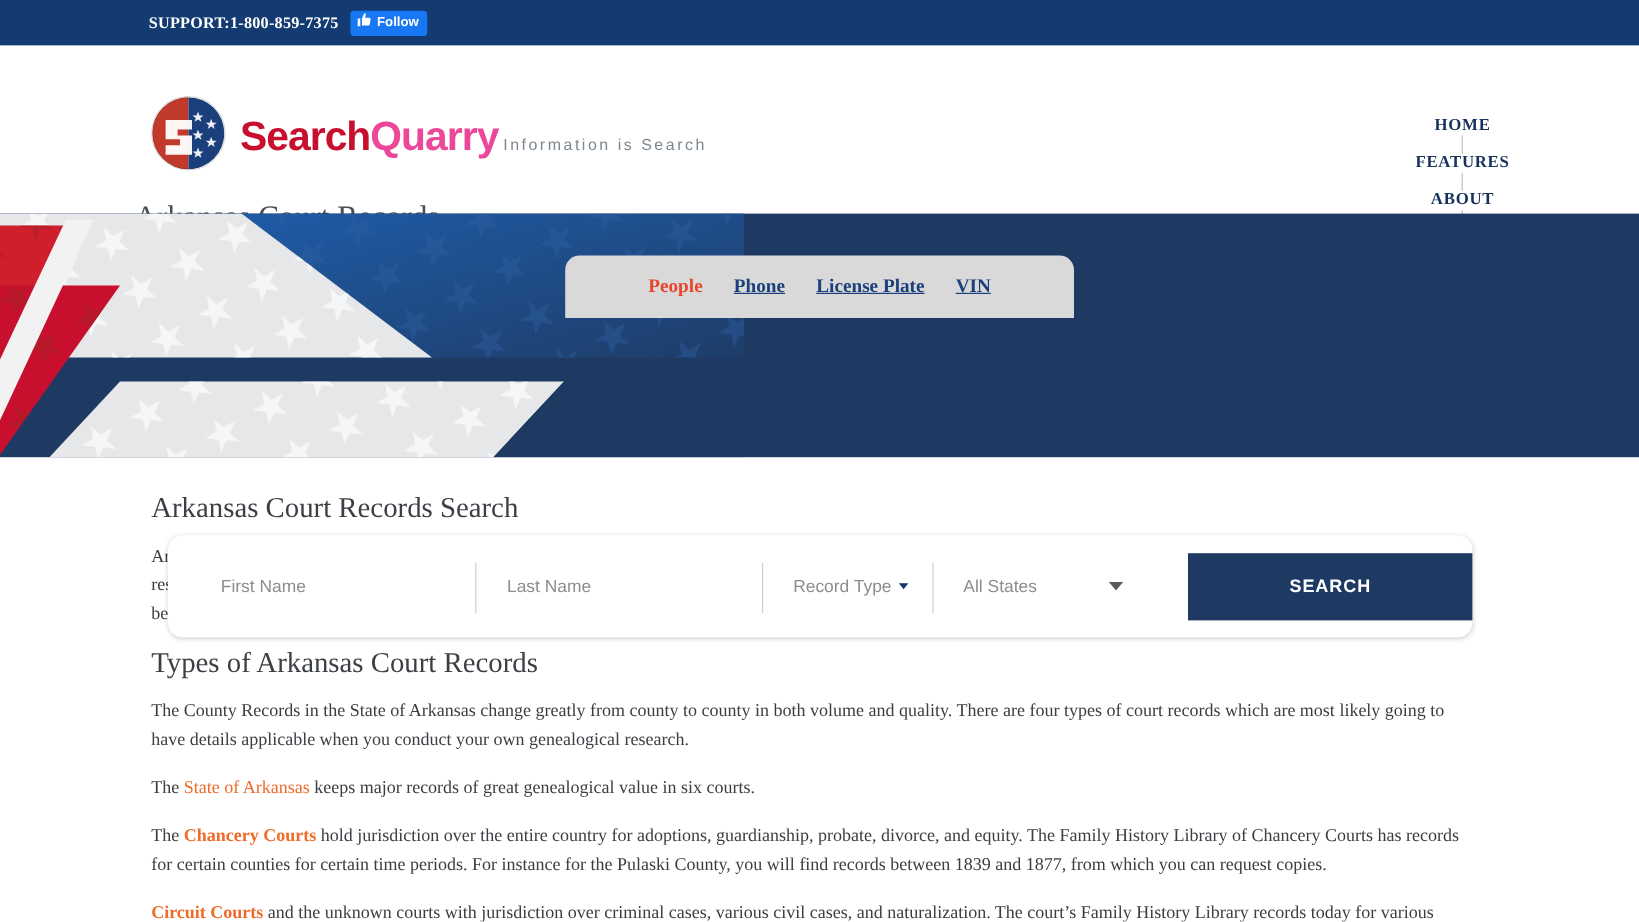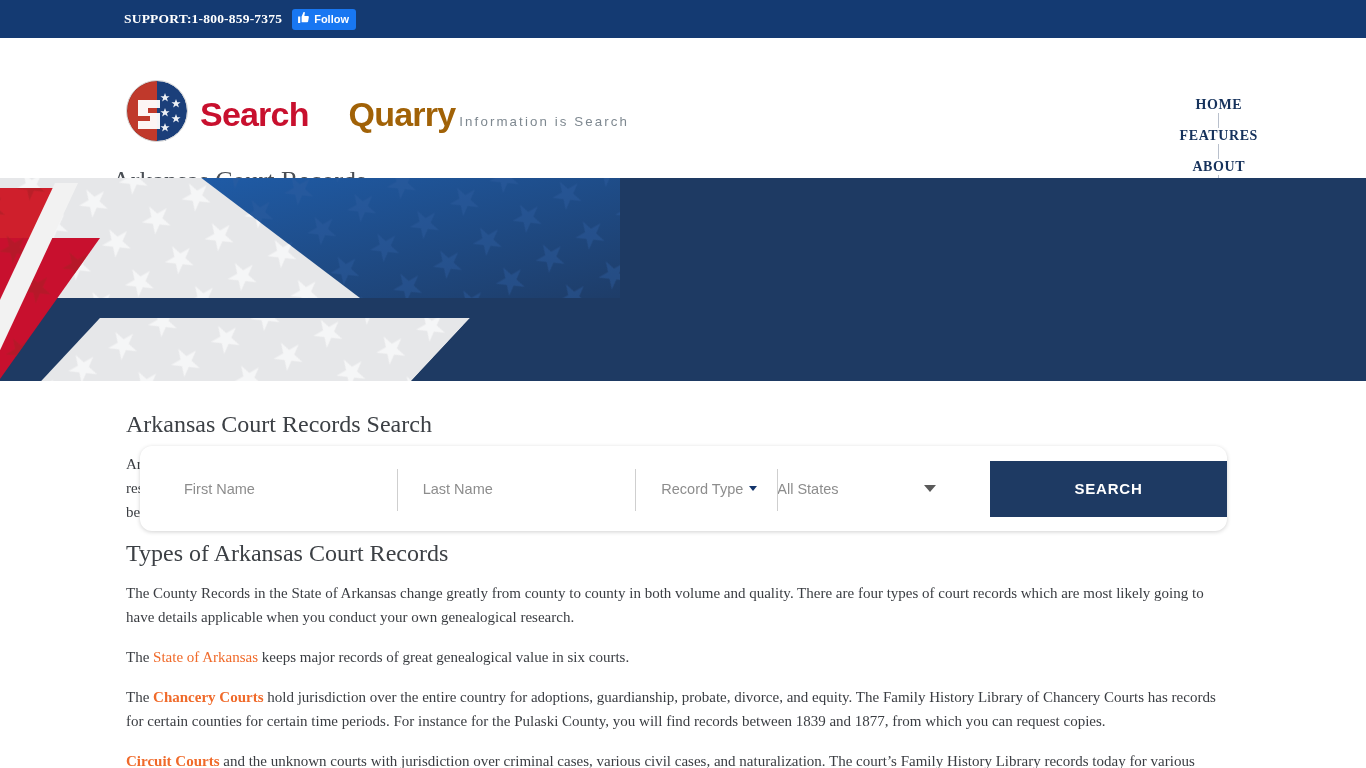--- a/index.html
+++ b/index.html
@@ -95,21 +95,21 @@
   .logo-badge { position: relative; width: 66px; height: 66px; }
   .logo-text-block { line-height: 1; padding-top: 2px; }
   .logo-word {
     font-family: "Liberation Sans", sans-serif;
     font-size: 34px;
     font-weight: bold;
     letter-spacing: -0.8px;
     white-space: nowrap;
   }
   .logo-word .s1 { color: #c8102e; }
-  .logo-word .s2 { color: #a16207; margin-left: 40px; }
+  .logo-word .s2 { color: #ec4899; }
   .logo-tag {
     font-family: "Liberation Sans", sans-serif;
     font-size: 13.3px;
     color: #7e8890;
     letter-spacing: 2.1px;
     margin-top: 3px;
     white-space: nowrap;
   }
 
   .mainnav {
@@ -216,21 +216,21 @@
     font-family: "Liberation Sans", sans-serif;
     font-size: 14.5px;
     color: #333;
     width: 100%;
     padding-left: 26px;
   }
   .fld input::placeholder { color: #8d8d8d; }
   .f-first { width: 245px; margin-left: 18px; }
   .f-last  { width: 245px; }
   .f-type  { width: 145px; padding-left: 26px; gap: 6px; }
-  .f-state { width: 185px; justify-content: space-between; padding-right: 22px; }
+  .f-state { width: 185px; padding-left: 26px; justify-content: space-between; padding-right: 22px; }
   .fld-label {
     font-family: "Liberation Sans", sans-serif;
     font-size: 14.5px;
     color: #8d8d8d;
     cursor: pointer;
   }
   .caret {
     width: 0; height: 0;
     border-left: 4.5px solid transparent;
     border-right: 4.5px solid transparent;
@@ -385,20 +385,26 @@
 
       <polygon points="55,5 78,5 -20,215 -44,215" fill="#f2f2f2"></polygon>
 
       <polygon points="100,140 470,140 400,215 30,215" fill="#e6e7e9"></polygon>
       <polygon points="100,140 470,140 400,215 30,215" fill="url(#starsWhite)"></polygon>
 
       <polygon points="470,140 620,140 620,215 400,215" fill="#1e3a63"></polygon>
     </svg>
   </div>
 
+  <div class="tabs-card">
+    <a class="tab-active">People</a>
+    <a class="tab-idle">Phone</a>
+    <a class="tab-idle">License Plate</a>
+    <a class="tab-idle">VIN</a>
+  </div>
 
   <div class="search-card">
     <div class="fld f-first">
       <input type="text" placeholder="First Name" style="">
     </div>
     <div class="fld f-last">
       <input type="text" placeholder="Last Name" style="">
     </div>
     <div class="fld f-type">
       <span class="fld-label">Record Type</span>

